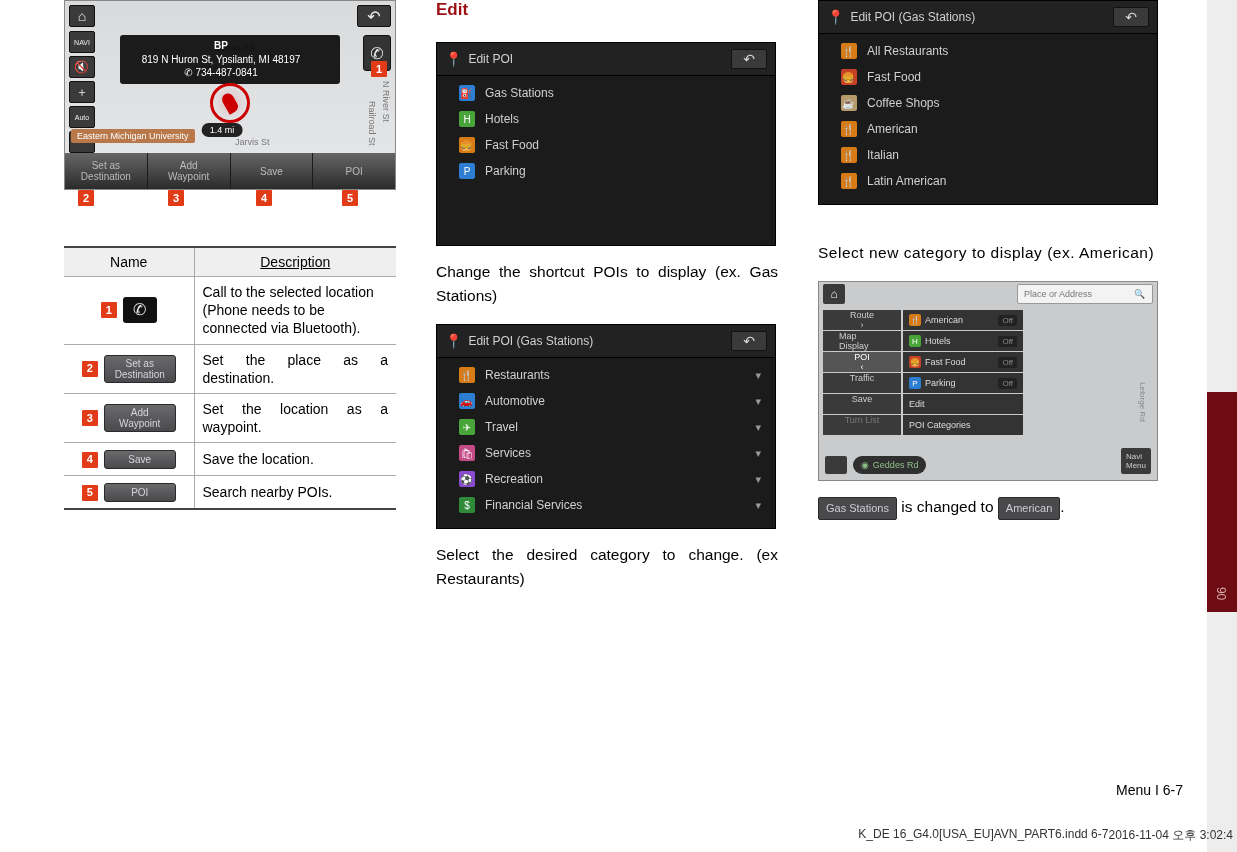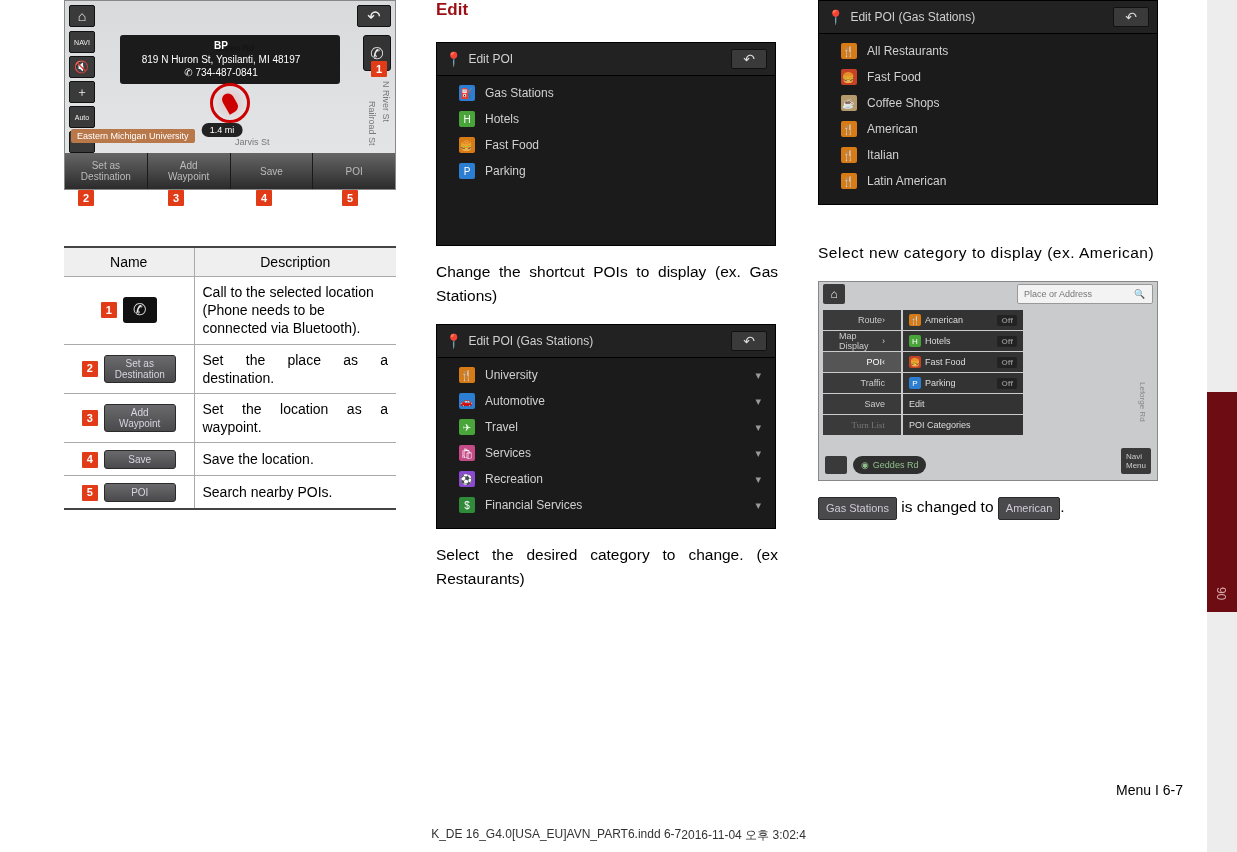--- a/index.html
+++ b/index.html
@@ -90,21 +90,21 @@
     width: 332px;
     border-collapse: collapse;
     border-top: 2px solid #444;
     border-bottom: 2px solid #444;
     font-size: 14px;
   }
   .nd-table th {
     background:#efefef; font-weight:normal; padding:6px 4px;
     border-bottom:1px solid #aaa; border-right:1px solid #aaa;
   }
-  .nd-table th:last-child { border-right:none; }
+  .nd-table th:last-child { border-right:none;text-decoration:underline; }
   .nd-table td {
     padding:6px 8px; border-bottom:1px solid #aaa; border-right:1px solid #aaa;
     vertical-align: middle; line-height:1.3; text-align:left;
   }
   .nd-table tr:last-child td { border-bottom:none; }
   .nd-table td:last-child { border-right:none; }
   .nd-table .col-name { width:130px; text-align:center; }
   .nd-table .just { text-align: justify; }
 
   .btn-chip {
@@ -150,41 +150,41 @@
     background:#c9cbcd; border:1px solid #888; overflow:hidden;
   }
   .menu-top {
     position:absolute; top:0; left:0; right:0; height:24px;
     display:flex; align-items:center; justify-content:space-between;
     padding:0 4px;
   }
   .menu-home { width:22px; height:20px; background:#3a3a3a; color:#eee; display:flex; align-items:center; justify-content:center; font-size:12px; border-radius:2px;}
   .menu-search { width:136px; height:20px; background:#f3f3f3; border:1px solid #999; border-radius:2px; font-size:9px; color:#777; display:flex; align-items:center; padding:0 6px; justify-content:space-between;}
   .menu-left-col { position:absolute; top:28px; left:4px; width:78px; display:flex; flex-direction:column;}
-  .menu-left-col .li { height:20px; background:#3a3a3a; color:#ccc; font-size:9px; display:flex; align-items:center; padding:0 16px; margin-bottom:1px; justify-content:flex-end;}
+  .menu-left-col .li { height:20px; background:#3a3a3a; color:#ccc; font-size:9px; display:flex; align-items:center; padding:0 16px; margin-bottom:1px; justify-content:space-between;flex-direction:column;}
   .menu-left-col .li.active { background:#555; color:#fff;}
   .menu-mid-col { position:absolute; top:28px; left:84px; width:120px; display:flex; flex-direction:column;}
   .menu-mid-col .mi { height:20px; background:#333; color:#ddd; font-size:9px; display:flex; align-items:center; padding:0 6px; margin-bottom:1px; gap:4px;}
-  .menu-mid-col .mi .off { margin-left:auto; background:#222; color:#888; font-size:8px; padding:1px 4px; border-radius:2px;font-weight:bold;}
+  .menu-mid-col .mi .off { margin-left:auto; background:#222; color:#888; font-size:8px; padding:1px 4px; border-radius:2px;}
   .menu-compass { position:absolute; bottom:6px; left:6px; width:22px; height:18px; background:#3a3a3a; border-radius:2px;}
   .menu-geddes { position:absolute; bottom:6px; left:34px; height:18px; background:#2f2f2f; color:#8fc089; font-size:9px; display:flex; align-items:center; gap:4px; padding:0 8px; border-radius:10px;}
   .menu-navi { position:absolute; bottom:6px; right:6px; width:30px; height:26px; background:#3a3a3a; color:#ccc; font-size:8px; display:flex; flex-direction:column; align-items:center; justify-content:center; border-radius:2px;}
 
   .chip-ro { display:inline-block; background:#4a4a4c; color:#cfcbd8; font-size:11px; padding:2px 7px; border-radius:2px; border:1px solid #2a2a2a;}
 
   
   .side-tabs { position:absolute; right:0; top:0; width:30px; height:852px; display:flex; flex-direction:column;}
   .st-light { flex:0 0 392px; background:#ededed;}
   .st-maroon { flex:0 0 220px; background:#6d0d13; display:flex; align-items:flex-end; justify-content:center; padding-bottom:12px;}
   .st-maroon span { color:#d7a8ab; font-size:12px; writing-mode:vertical-rl; transform:rotate(180deg);}
   .st-light2 { flex:1; background:#ededed;}
 
   
   .page-footer { position:absolute; bottom:54px; right:54px; font-size:14px; }
-  .print-line { position:absolute; bottom:8px; left:0; right:0; display:flex; justify-content:center; font-size:12px; color:#333; padding:0 4px;}
+  .print-line { position:absolute; bottom:8px; left:0; right:0; display:flex; justify-content:flex-end; font-size:12px; color:#333; padding:0 4px;}
   .print-line .cut { overflow:hidden; white-space:nowrap;}
 </style>
 </head>
 <body>
 
 <div class="side-tabs">
   <div class="st-light"></div>
   <div class="st-maroon">
     <span>06</span>
   </div>
@@ -328,21 +328,21 @@
       <div class="shot-hdr">
         <div class="shot-hdr-left">
             <span class="pin">📍</span>
             <span>Edit POI (Gas Stations)</span>
           </div>
         <div class="shot-back">↶</div>
       </div>
       <div class="shot-list">
         <div class="shot-row">
             <span class="sq-ico c-orange">🍴</span>
-            <span>University</span>
+            <span>Restaurants</span>
             <span class="chev">▾</span>
           </div>
         <div class="shot-row">
             <span class="sq-ico c-blue">🚗</span>
             <span>Automotive</span>
             <span class="chev">▾</span>
           </div>
         <div class="shot-row">
             <span class="sq-ico c-green">✈</span>
             <span>Travel</span>
@@ -428,21 +428,21 @@
         <div class="li active">
             <span>POI</span>
             <span>‹</span>
           </div>
         <div class="li">
             <span>Traffic</span>
           </div>
         <div class="li">
             <span>Save</span>
           </div>
-        <div class="li" style="color:#777;font-family:Liberation Serif, serif;">
+        <div class="li" style="color:#777;">
             <span>Turn List</span>
           </div>
       </div>
       <div class="menu-mid-col">
         <div class="mi">
             <span class="sq-ico c-orange" style="width:12px;height:12px;font-size:8px;">🍴</span>
             <span>American</span>
             <span class="off">Off</span>
           </div>
         <div class="mi">

